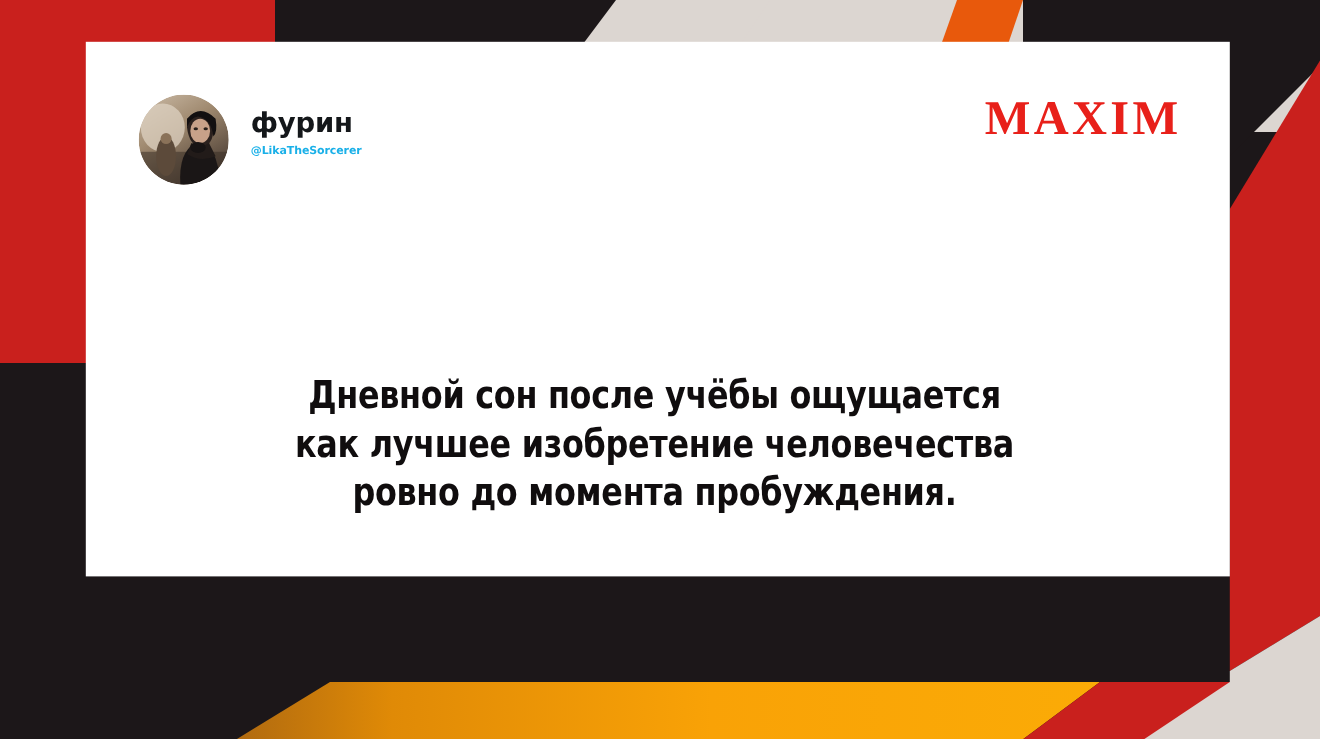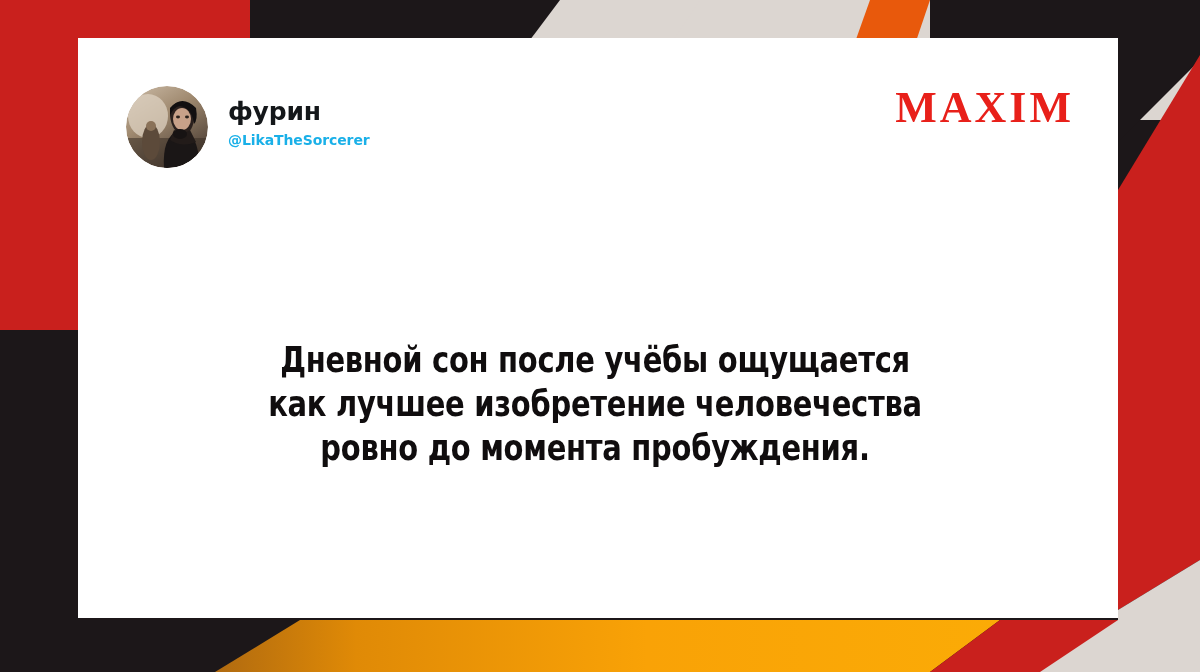--- a/index.html
+++ b/index.html
@@ -27,21 +27,21 @@
     height: 672px;
     display: block;
   }
 
   
   #card {
     position: absolute;
     left: 78px;
     top: 38px;
     width: 1040px;
-    height: 580px;
+    height: 486px;
     background: #ffffff;
     z-index: 5;
   }
 
   
   .card-header {
     position: absolute;
     left: 0;
     top: 0;
     width: 100%;
@@ -69,21 +69,21 @@
     font-size: 25px;
     font-weight: 700;
     color: #14171a;
     letter-spacing: -0.2px;
     line-height: 1.05;
     white-space: nowrap;
   }
   .handle {
     margin-top: 7px;
     font-family: "DejaVu Sans", sans-serif;
-    font-size: 14px;
+    font-size: 10px;
     font-weight: 700;
     color: #1ab0e8;
     letter-spacing: -0.1px;
     white-space: nowrap;
   }
 
   .brand-logo {
     position: absolute;
     right: 44px;
     top: 48px;

